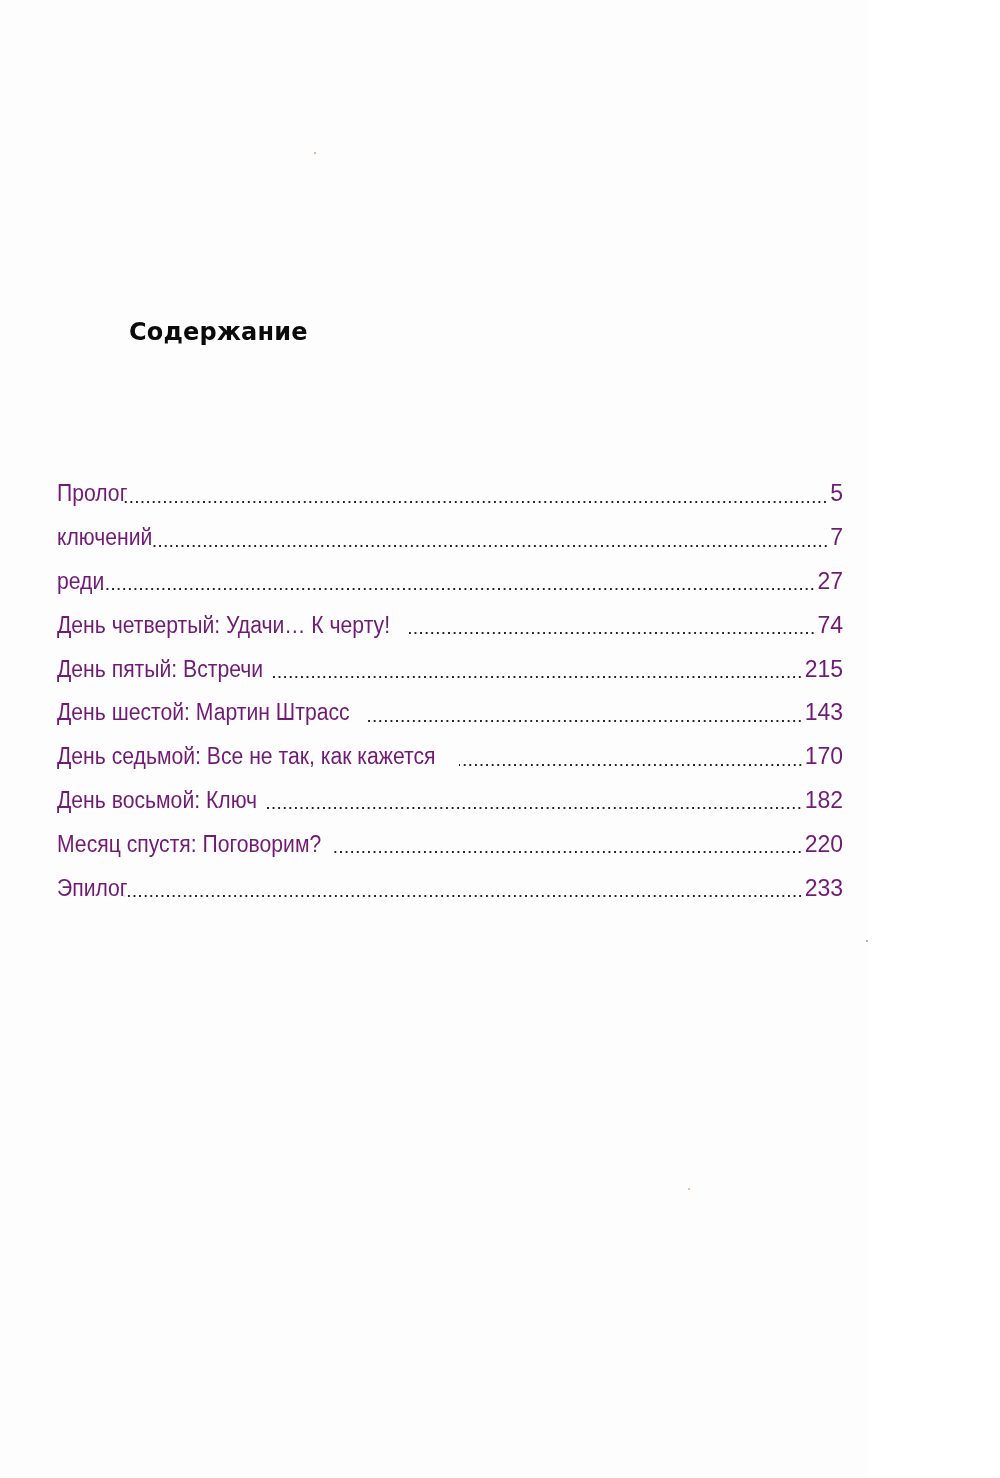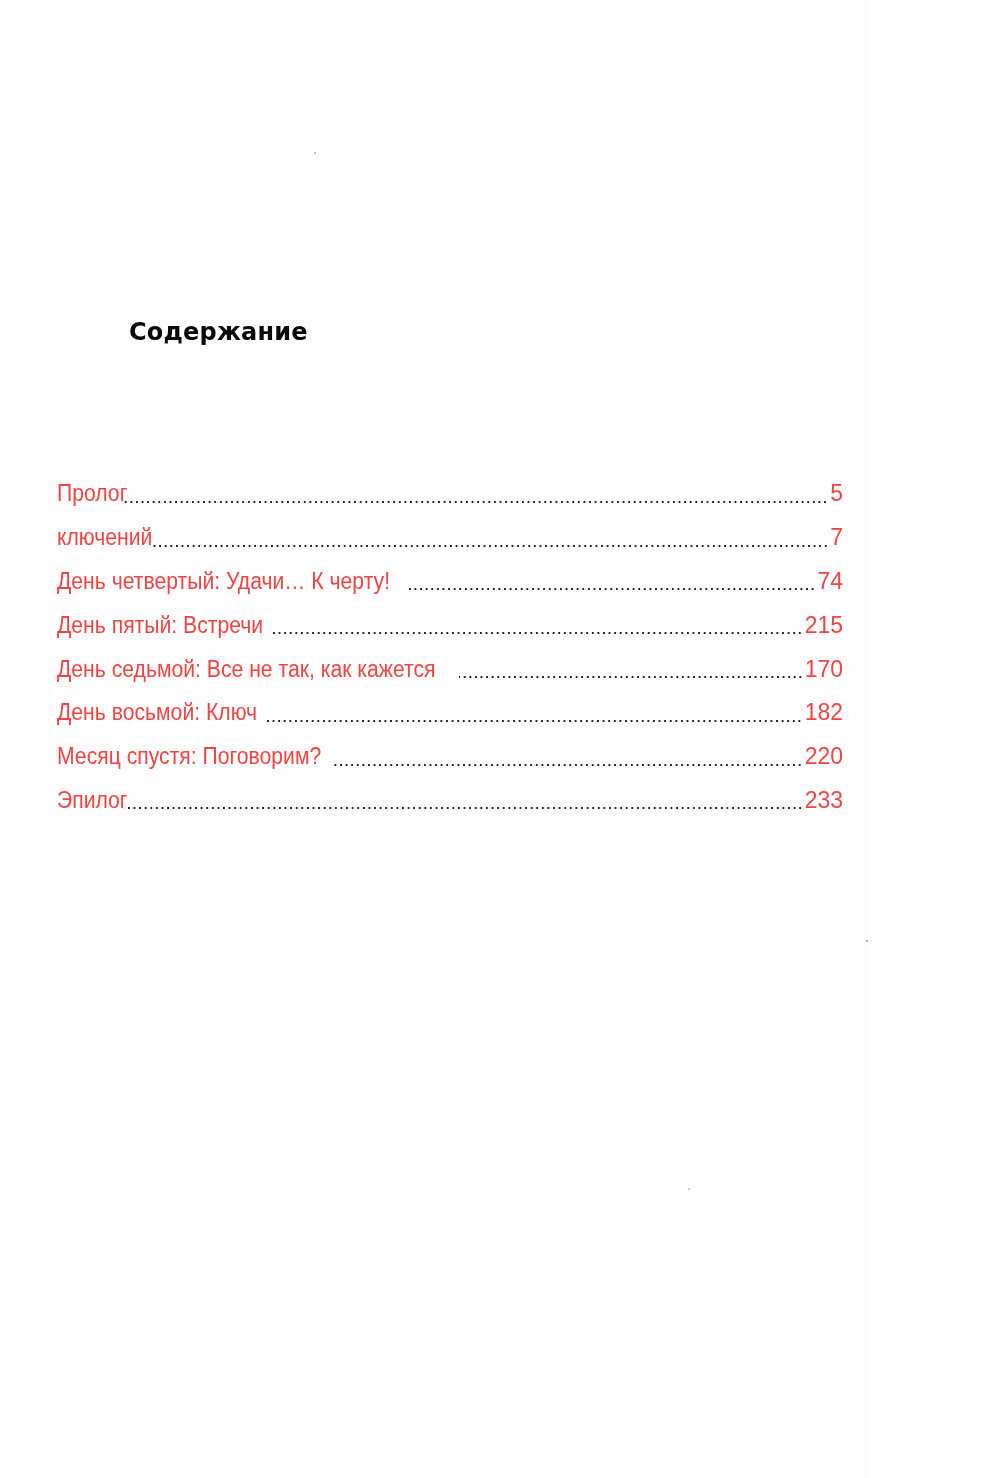--- a/index.html
+++ b/index.html
@@ -31,21 +31,21 @@
       letter-spacing: 0.2px;
       color: #0a0a0a;
     }
     .toc {
       position: absolute;
       left: 57px;
       top: 472px;
       width: 786px;
       font-family: "Liberation Sans", sans-serif;
       font-size: 23px;
-      color: #ef4444;
+      color: #701a75;
     }
     .line {
       height: 43.8px;
       display: flex;
       align-items: center;
       white-space: nowrap;
     }
     .line .text {
       flex: 0 0 auto;
       transform: scaleX(0.92);
@@ -89,33 +89,43 @@
       <span class="page-num">5</span>
     </div>
 
     <div class="line">
       <span class="text">ключений</span>
       <span class="dots"></span>
       <span class="page-num">7</span>
     </div>
 
 
+    <div class="line">
+      <span class="text">реди</span>
+      <span class="dots"></span>
+      <span class="page-num">27</span>
+    </div>
 
     <div class="line">
       <span class="text">День четвертый: Удачи… К черту!</span>
       <span class="dots"></span>
       <span class="page-num">74</span>
     </div>
 
     <div class="line">
       <span class="text">День пятый: Встречи</span>
       <span class="dots"></span>
       <span class="page-num">215</span>
     </div>
 
+    <div class="line">
+      <span class="text">День шестой: Мартин Штрасс</span>
+      <span class="dots"></span>
+      <span class="page-num">143</span>
+    </div>
 
     <div class="line">
       <span class="text">День седьмой: Все не так, как кажется</span>
       <span class="dots"></span>
       <span class="page-num">170</span>
     </div>
 
     <div class="line">
       <span class="text">День восьмой: Ключ</span>
       <span class="dots"></span>

